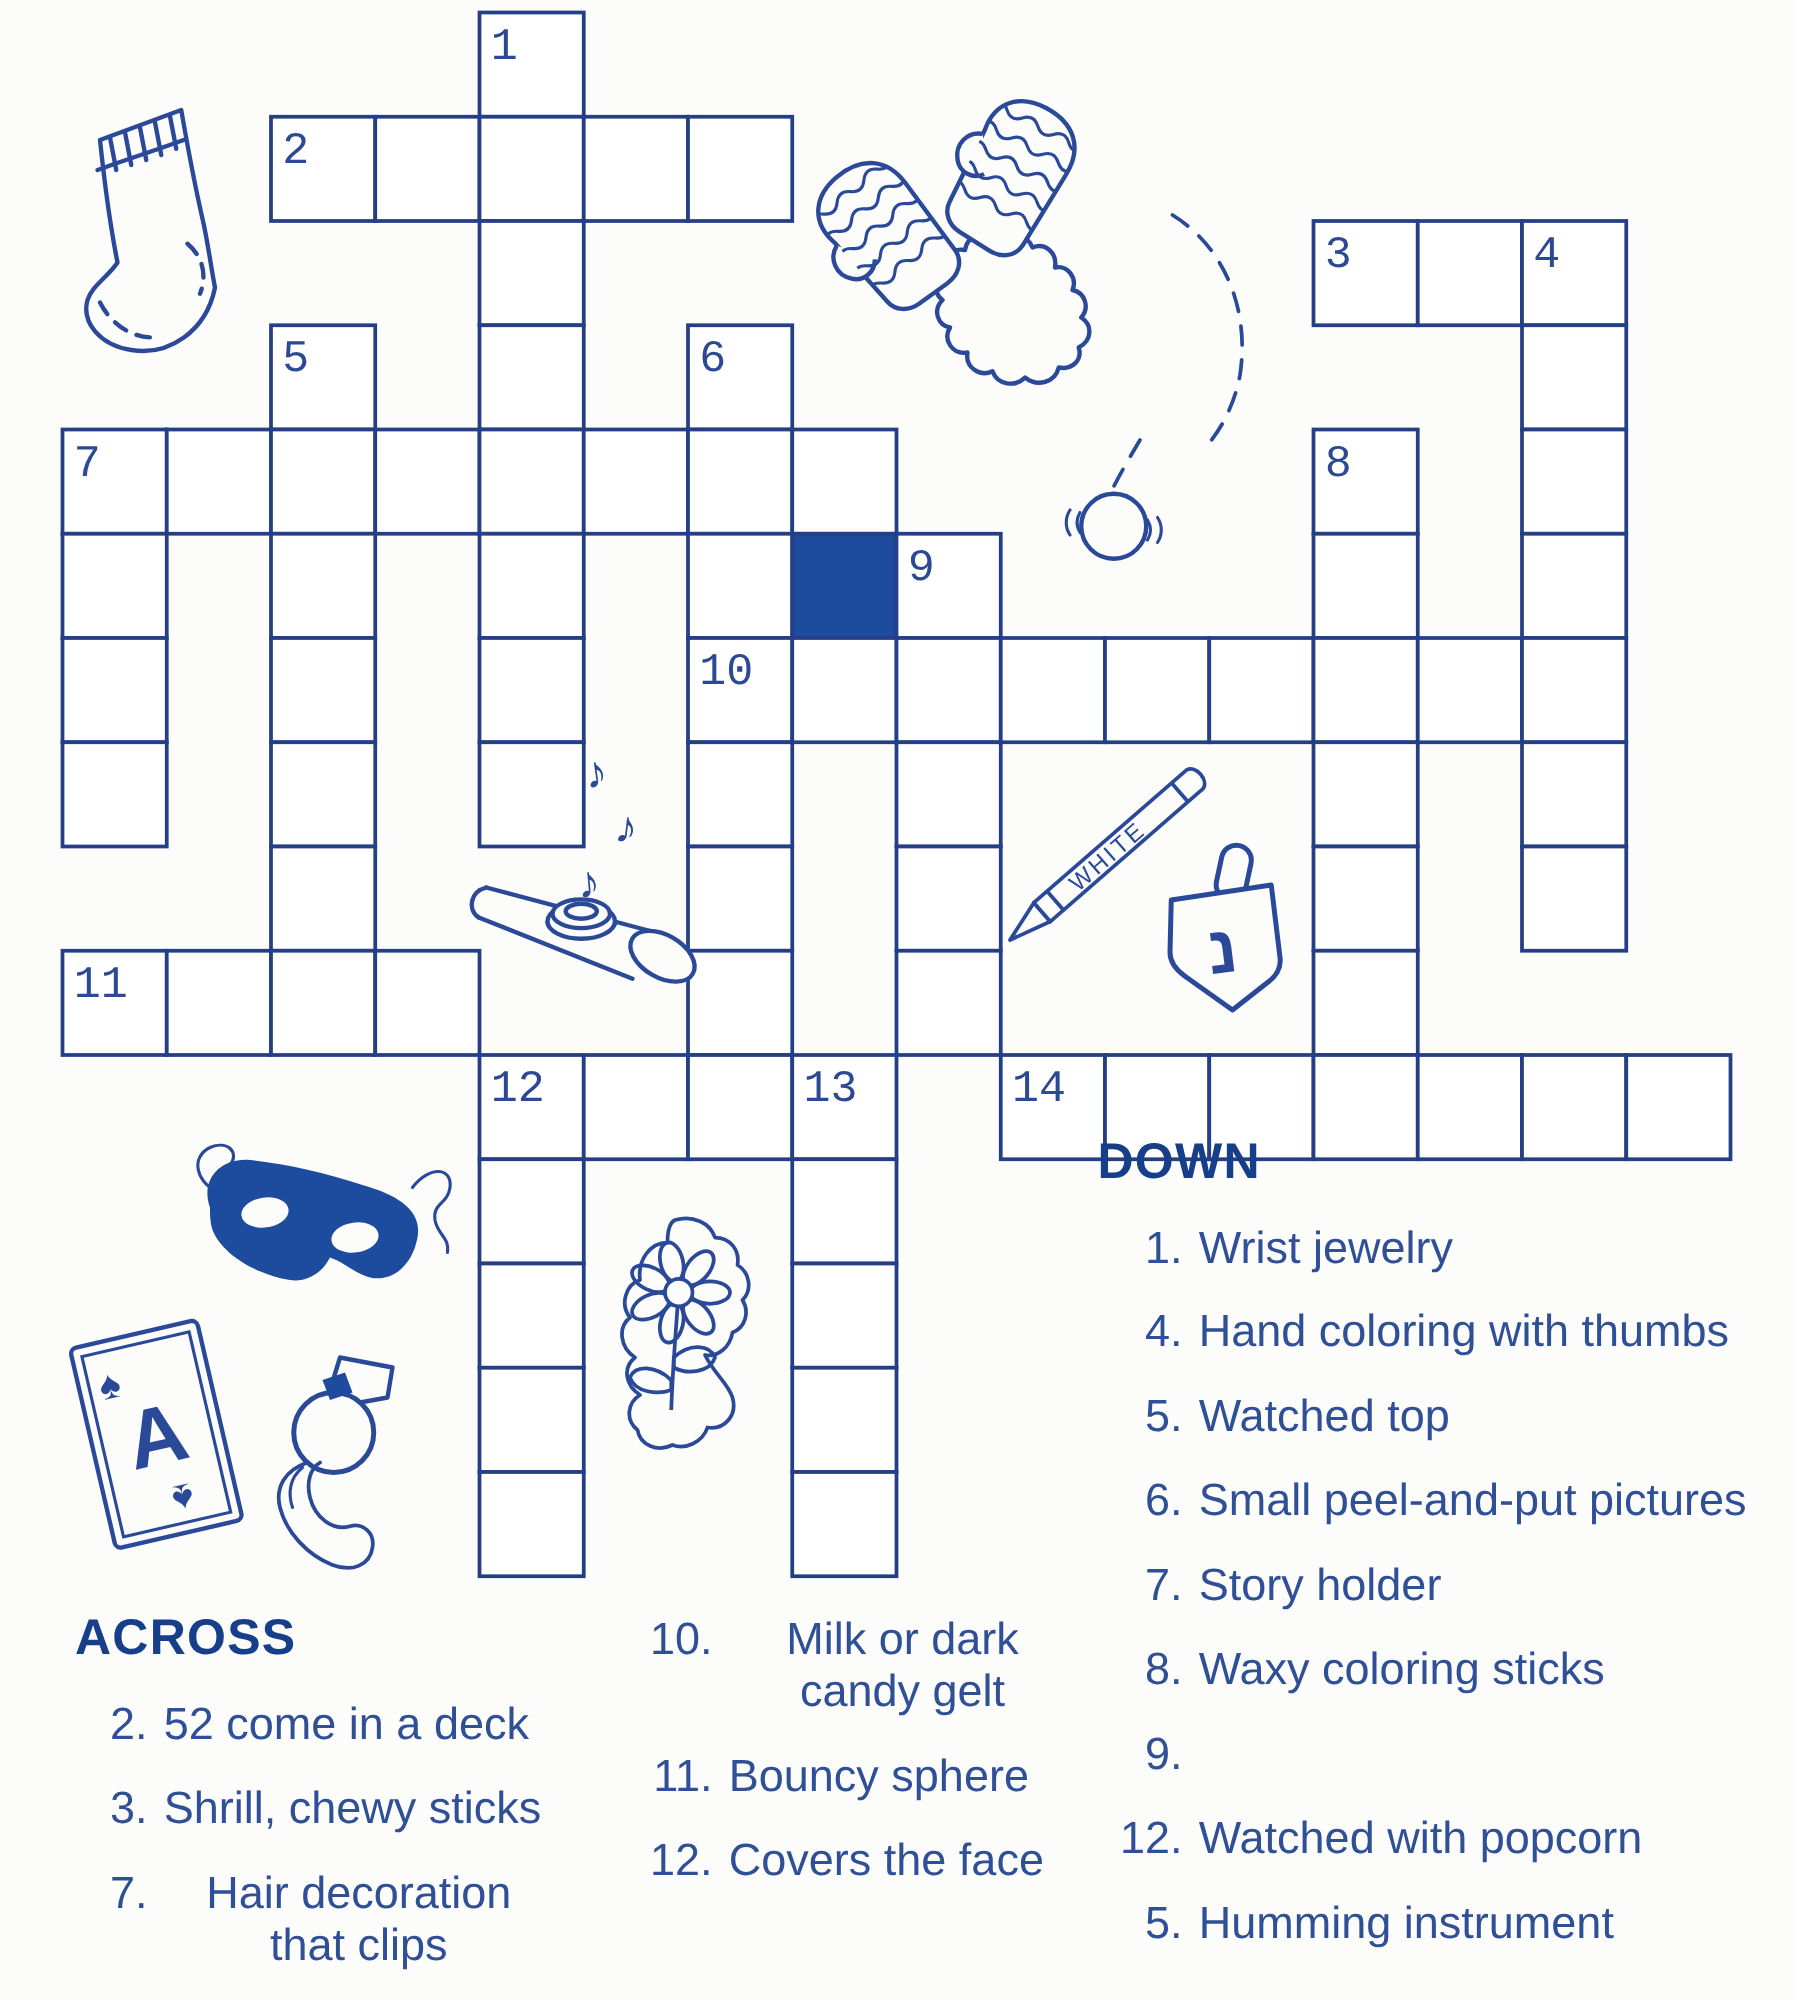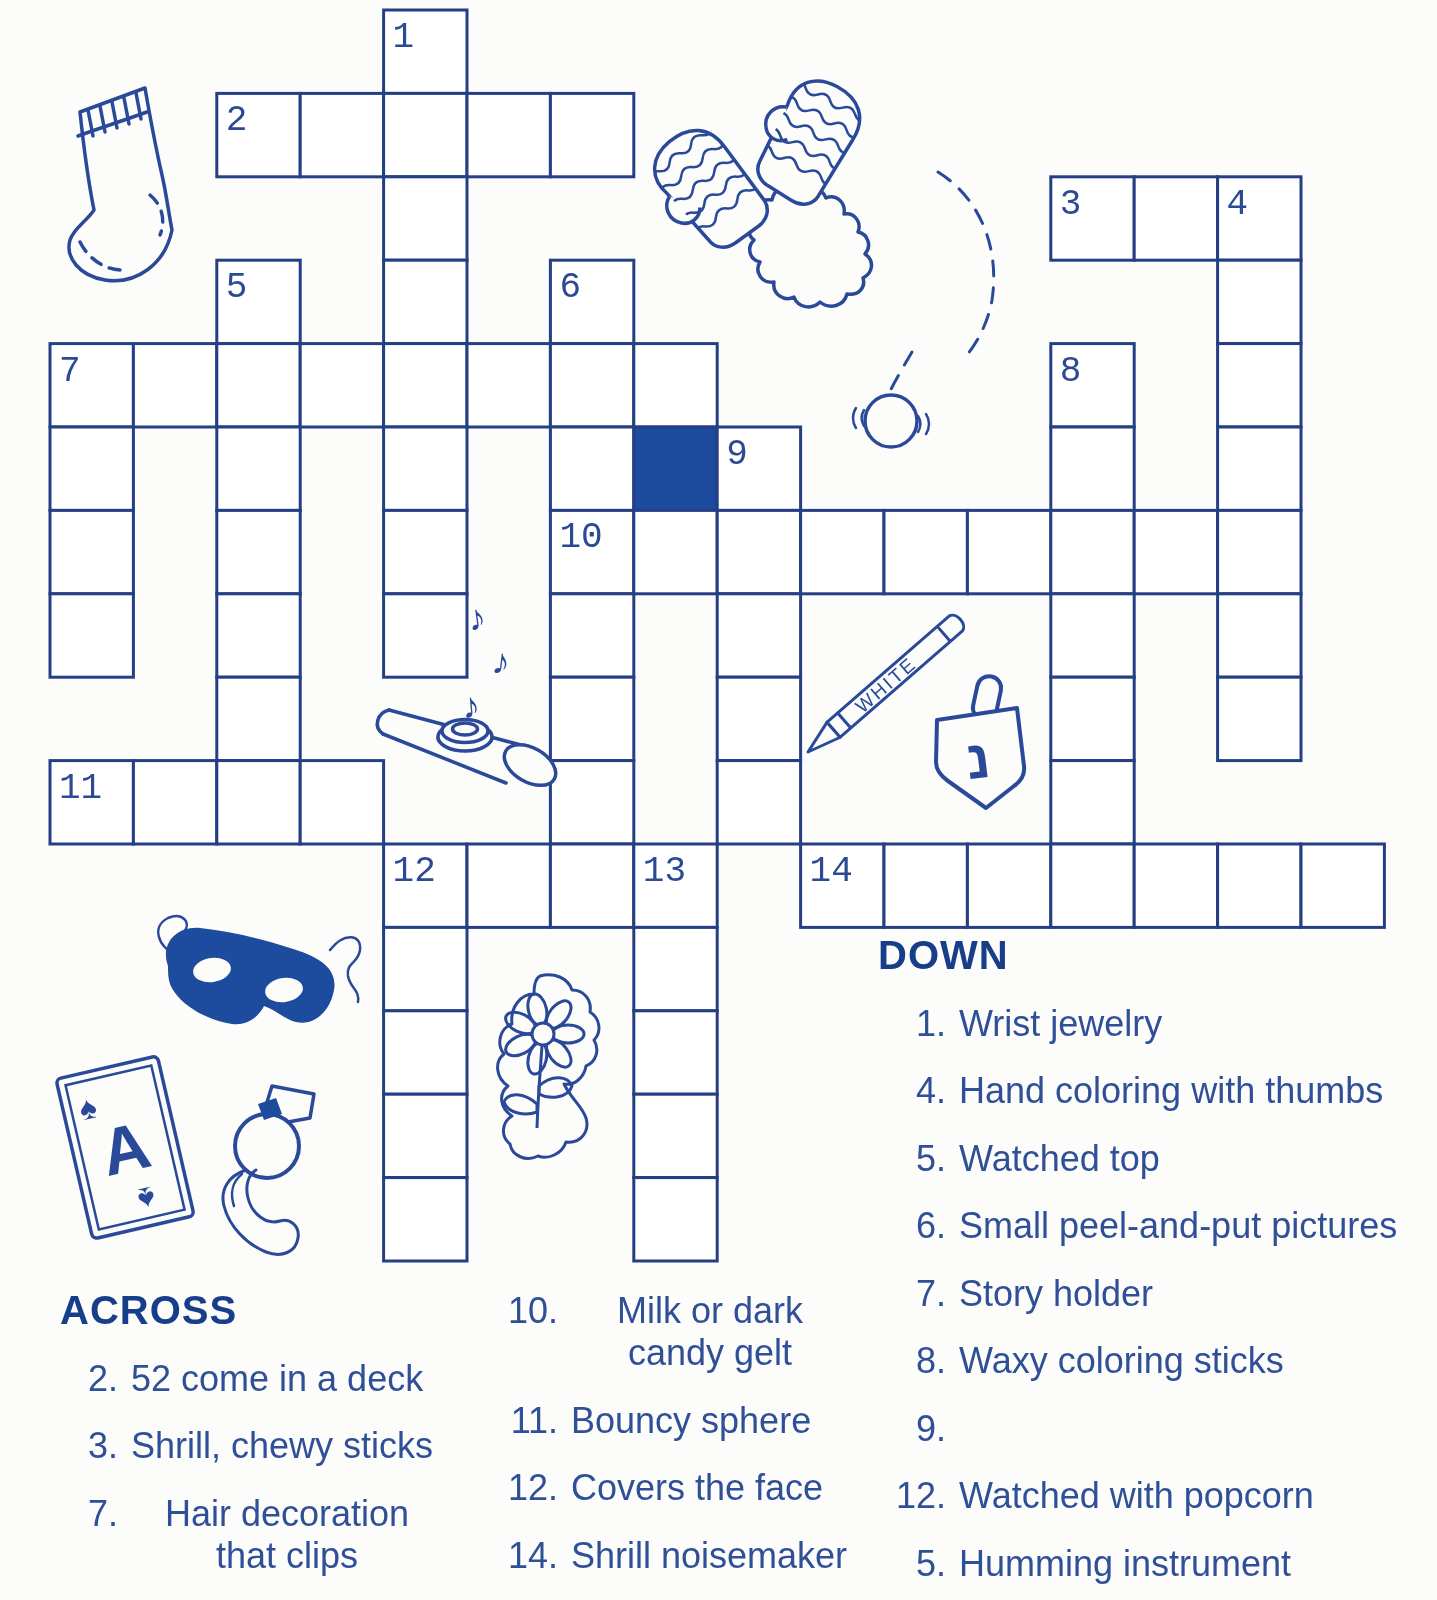--- a/index.html
+++ b/index.html
@@ -289,40 +289,36 @@
       <div class="clue">
         <span class="cnum">3.</span>
         <span class="ctext">Shrill, chewy sticks</span>
       </div>
       <div class="clue">
         <span class="cnum">7.</span>
         <span class="ctext">Hair decoration that clips</span>
       </div>
     </div>
 
-  <div id="across-col2" class="clue-block" style="left:492px;top:1265px;width:360px">
+  <div id="across-col2" class="clue-block" style="left:504px;top:1265px;width:360px">
       <div class="clue">
         <span class="cnum">10.</span>
         <span class="ctext">Milk or dark candy gelt</span>
       </div>
       <div class="clue">
         <span class="cnum">11.</span>
         <span class="ctext">Bouncy sphere</span>
       </div>
       <div class="clue">
         <span class="cnum">12.</span>
         <span class="ctext">Covers the face</span>
       </div>
-      <div class="clue">
-        <span class="cnum">14.</span>
-        <span class="ctext">Shrill noisemaker</span>
-      </div>
     </div>
 
-  <div id="down-block" class="clue-block" style="left:878px;top:933px;width:520px">
+  <div id="down-block" class="clue-block" style="left:878px;top:907px;width:520px">
     <div class="clue-header">DOWN</div>
   <div class="clue">
         <span class="cnum">1.</span>
         <span class="ctext">Wrist jewelry</span>
       </div>
       <div class="clue">
         <span class="cnum">4.</span>
         <span class="ctext">Hand coloring with thumbs</span>
       </div>
       <div class="clue">

